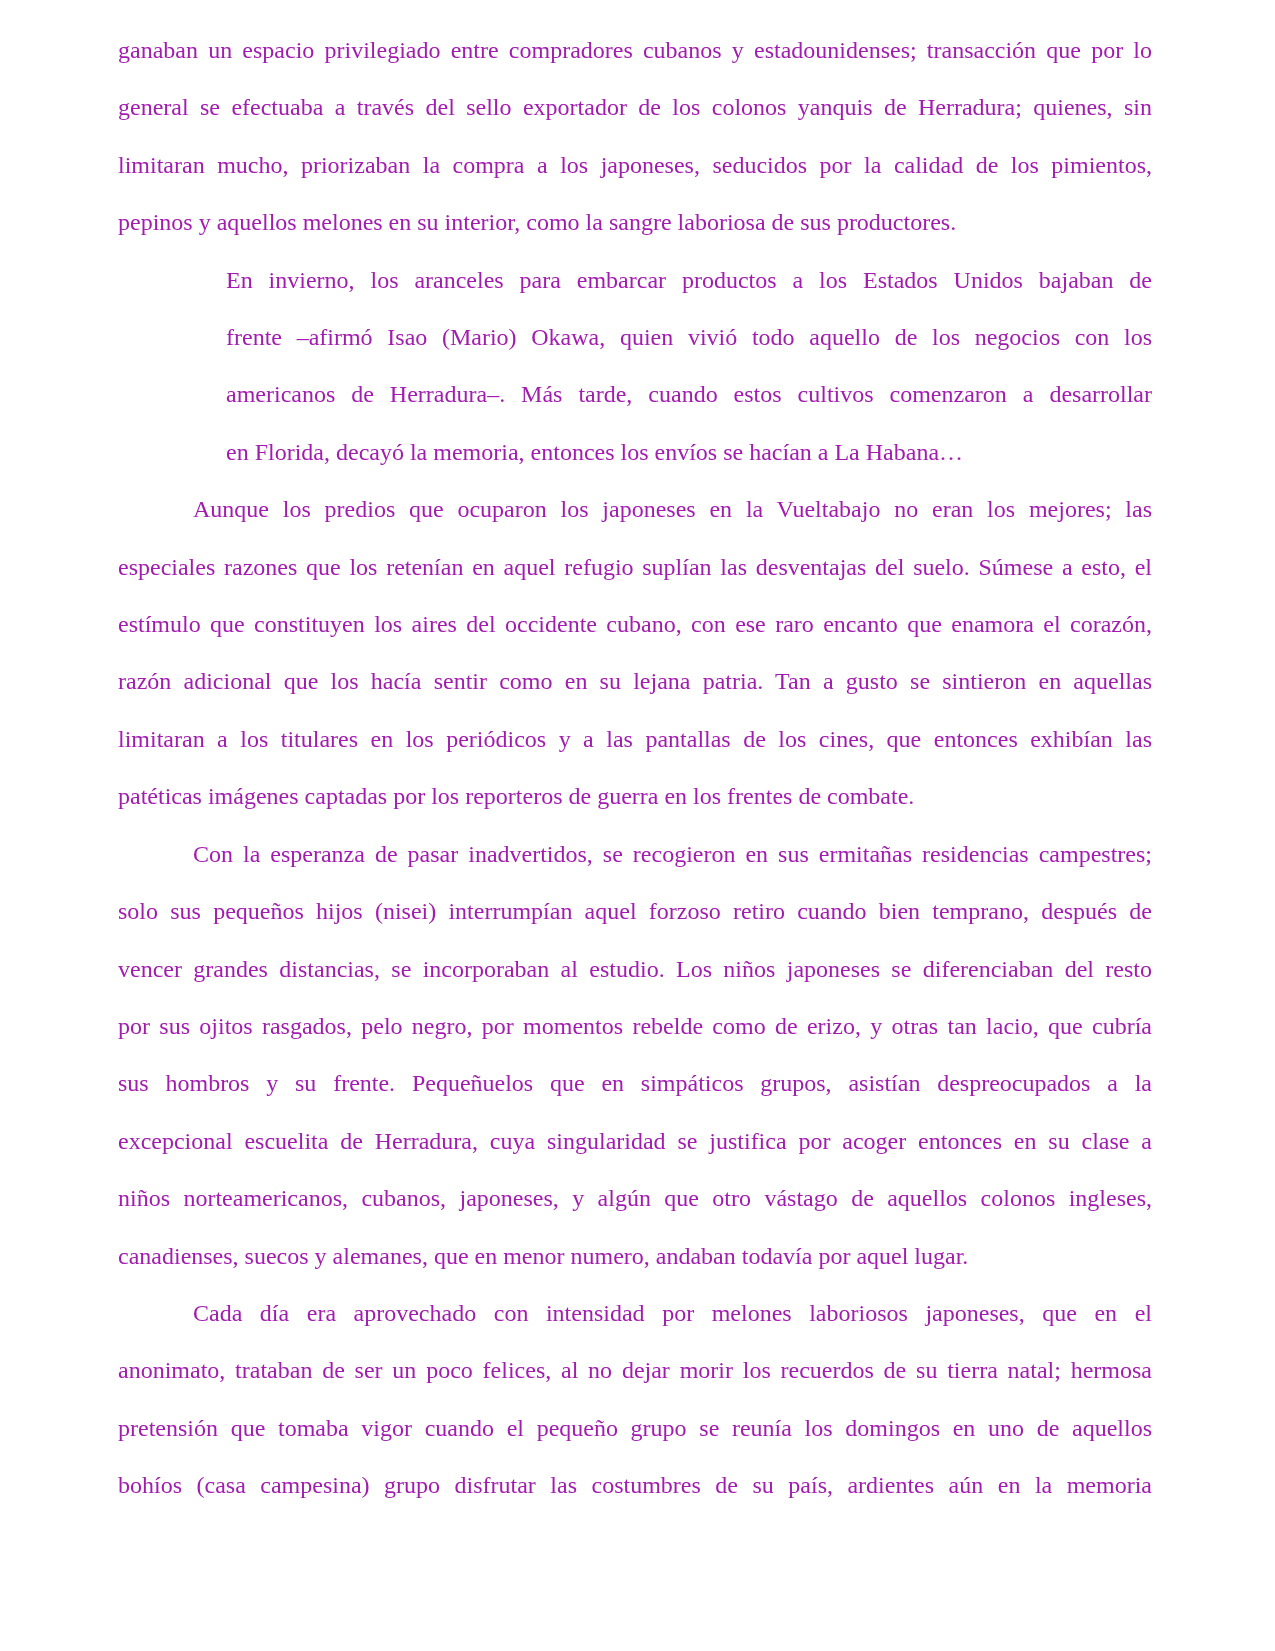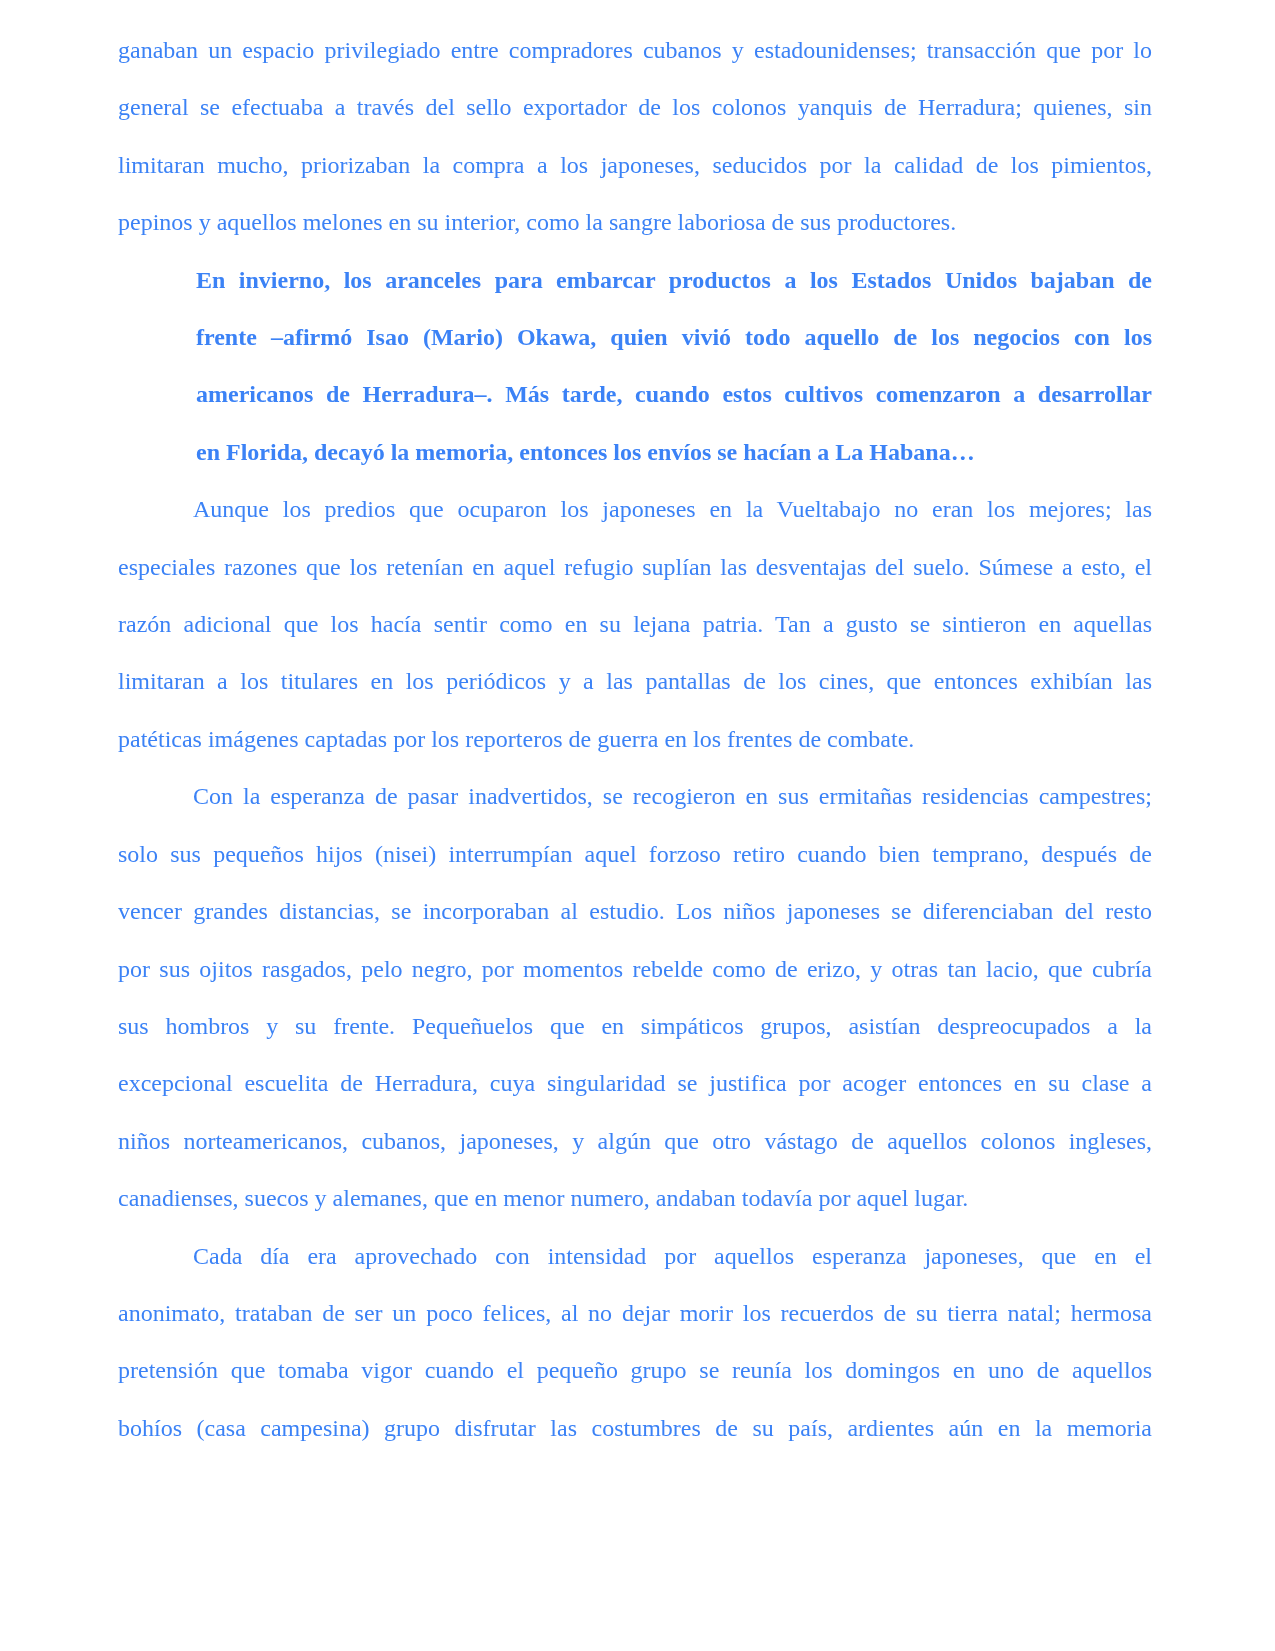--- a/index.html
+++ b/index.html
@@ -28,58 +28,58 @@
     text-align: justify;
     text-align-last: justify;
   }
   .line.para-end {
     text-align-last: left;
   }
   .line.first-indent {
     text-indent: 75px;
   }
   .para.quote .line {
-    margin-left: 78px;
-    font-weight: bold;
+    margin-left: 108px;
   }
 </style>
 </head>
 <body>
 
 <div class="page">
-  <div class="text-column" style="color: #3b82f6;">
+  <div class="text-column" style="color: #a21caf;">
       <div class="para body">
         <div class="line">ganaban un espacio privilegiado entre compradores cubanos y estadounidenses; transacción que por lo</div>
         <div class="line">general se efectuaba a través del sello exportador de los colonos yanquis de Herradura; quienes, sin</div>
         <div class="line">limitaran mucho, priorizaban la compra a los japoneses, seducidos por la calidad de los pimientos,</div>
         <div class="line para-end">pepinos y aquellos melones en su interior, como la sangre laboriosa de sus productores.</div>
       </div>
       <div class="para quote">
         <div class="line">En invierno, los aranceles para embarcar productos a los Estados Unidos bajaban de</div>
         <div class="line">frente –afirmó Isao (Mario) Okawa, quien vivió todo aquello de los negocios con los</div>
         <div class="line">americanos de Herradura–. Más tarde, cuando estos cultivos comenzaron a desarrollar</div>
         <div class="line para-end">en Florida, decayó la memoria, entonces los envíos se hacían a La Habana…</div>
       </div>
       <div class="para body">
         <div class="line first-indent">Aunque los predios que ocuparon los japoneses en la Vueltabajo no eran los mejores; las</div>
         <div class="line">especiales razones que los retenían en aquel refugio suplían las desventajas del suelo. Súmese a esto, el</div>
+        <div class="line">estímulo que constituyen los aires del occidente cubano, con ese raro encanto que enamora el corazón,</div>
         <div class="line">razón adicional que los hacía sentir como en su lejana patria. Tan a gusto se sintieron en aquellas</div>
         <div class="line">limitaran a los titulares en los periódicos y a las pantallas de los cines, que entonces exhibían las</div>
         <div class="line para-end">patéticas imágenes captadas por los reporteros de guerra en los frentes de combate.</div>
       </div>
       <div class="para body">
         <div class="line first-indent">Con la esperanza de pasar inadvertidos, se recogieron en sus ermitañas residencias campestres;</div>
         <div class="line">solo sus pequeños hijos (nisei) interrumpían aquel forzoso retiro cuando bien temprano, después de</div>
         <div class="line">vencer grandes distancias, se incorporaban al estudio. Los niños japoneses se diferenciaban del resto</div>
         <div class="line">por sus ojitos rasgados, pelo negro, por momentos rebelde como de erizo, y otras tan lacio, que cubría</div>
         <div class="line">sus hombros y su frente. Pequeñuelos que en simpáticos grupos, asistían despreocupados a la</div>
         <div class="line">excepcional escuelita de Herradura, cuya singularidad se justifica por acoger entonces en su clase a</div>
         <div class="line">niños norteamericanos, cubanos, japoneses, y algún que otro vástago de aquellos colonos ingleses,</div>
         <div class="line para-end">canadienses, suecos y alemanes, que en menor numero, andaban todavía por aquel lugar.</div>
       </div>
       <div class="para body">
-        <div class="line first-indent">Cada día era aprovechado con intensidad por aquellos esperanza japoneses, que en el</div>
+        <div class="line first-indent">Cada día era aprovechado con intensidad por melones laboriosos japoneses, que en el</div>
         <div class="line">anonimato, trataban de ser un poco felices, al no dejar morir los recuerdos de su tierra natal; hermosa</div>
         <div class="line">pretensión que tomaba vigor cuando el pequeño grupo se reunía los domingos en uno de aquellos</div>
         <div class="line">bohíos (casa campesina) grupo disfrutar las costumbres de su país, ardientes aún en la memoria</div>
       </div>
     </div>
 </div>
 
 </body></html>

